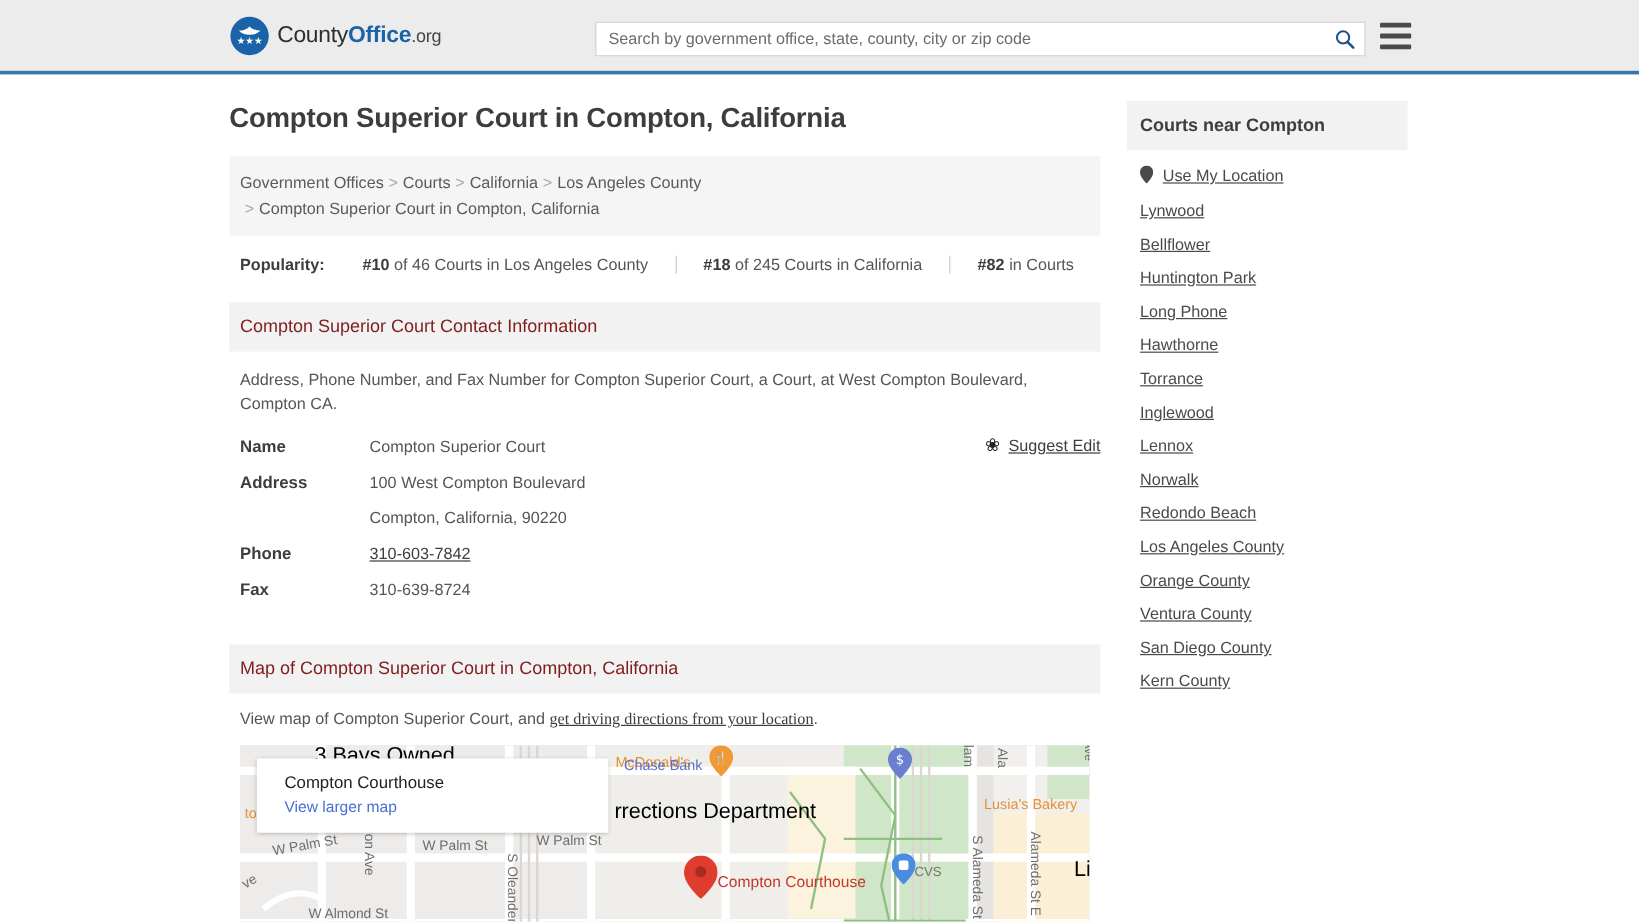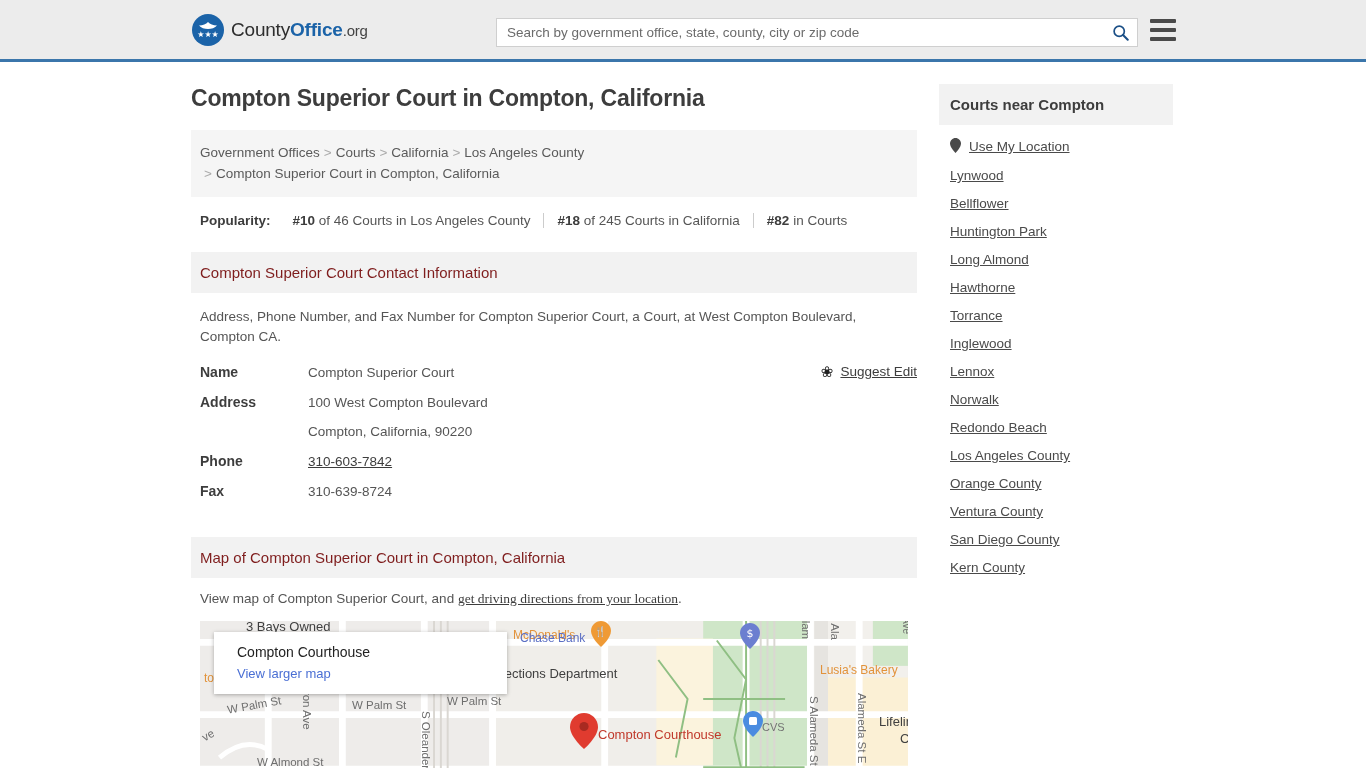--- a/index.html
+++ b/index.html
@@ -145,20 +145,21 @@
   }
   .breadcrumb .sep { color: #aaa; padding: 0 4px; }
   .breadcrumb .current { color: #5a5a5a; }
 
   .popularity {
     font-size: 13.5px;
     color: #555;
     padding: 16px 9px 0 9px;
     display: flex;
     align-items: center;
+    justify-content: space-between;
   }
   .popularity .label { font-weight: 700; color: #3d3d3d; margin-right: 9px; }
   .popularity .rank { font-weight: 700; color: #3d3d3d; }
   .pop-item { padding: 0 13px; }
   .pop-item:first-of-type { padding-left: 0; }
   .pop-divider {
     width: 1px; height: 15px; background: #cccccc;
   }
 
   
@@ -230,21 +231,21 @@
   .map-bg { position: absolute; inset: 0; }
   .map-label {
     position: absolute;
     font-family: "Liberation Sans", sans-serif;
     white-space: nowrap;
     pointer-events: none;
   }
   .poi-orange { color: #e2923a; font-size: 12px; }
   .poi-blue { color: #5b6fc4; font-size: 12px; }
   .poi-cvs { color: #737373; font-size: 11px; }
-  .poi-gray { color: #404040; font-size: 13px; }
+  .poi-gray { color: #000000; font-size: 18px; margin-left: 16px; }
   .street { color: #6e6e6e; font-size: 11.5px; }
   .poi-red { color: #c0392b; font-size: 13px; }
 
   .pin-orange, .pin-blue, .pin-cvs {
     position: absolute;
     width: 20px; height: 26px;
   }
   .pin-red {
     position: absolute;
     width: 28px; height: 36px;
@@ -507,21 +508,21 @@
         <div class="side-item">
             <a href="#">Lynwood</a>
           </div>
         <div class="side-item">
             <a href="#">Bellflower</a>
           </div>
         <div class="side-item">
             <a href="#">Huntington Park</a>
           </div>
         <div class="side-item">
-            <a href="#">Long Almond</a>
+            <a href="#">Long Phone</a>
           </div>
         <div class="side-item">
             <a href="#">Hawthorne</a>
           </div>
         <div class="side-item">
             <a href="#">Torrance</a>
           </div>
         <div class="side-item">
             <a href="#">Inglewood</a>
           </div>

